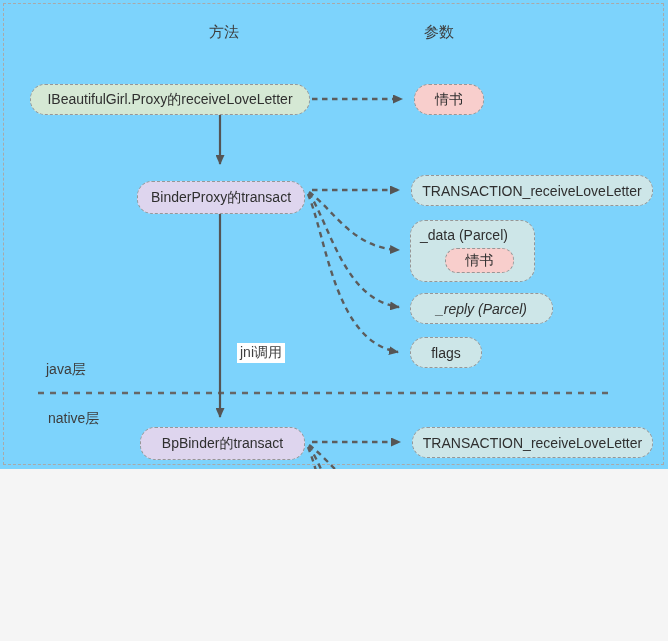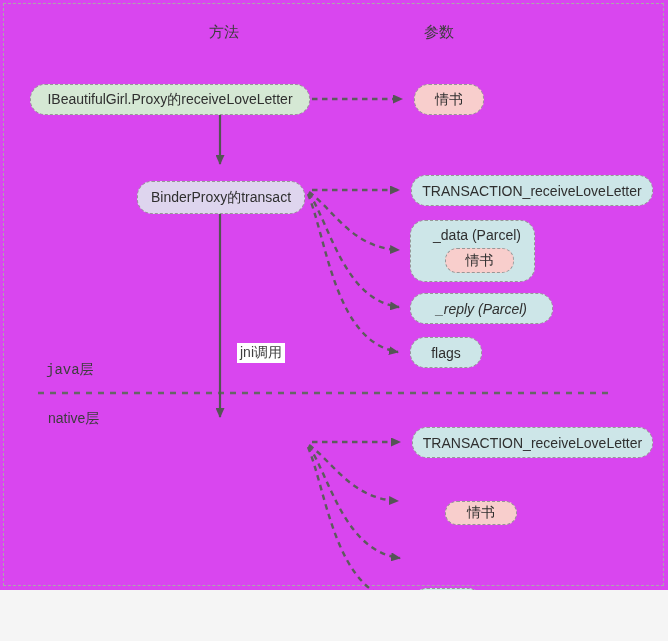--- a/index.html
+++ b/index.html
@@ -1,17 +1,17 @@
 <!DOCTYPE html>
 <html><head>
 <meta charset="utf-8">
 <style>
   html,body{margin:0;padding:0;background:#f5f5f5;}
   .canvas{
-    position:relative;width:668px;height:590px;background:#d946ef;
+    position:relative;width:668px;height:469px;background:#7dd3fc;
     font-family:"Liberation Sans","DejaVu Sans",sans-serif;color:#333;
     overflow:hidden;
   }
   .frame{
     position:absolute;left:3px;top:3px;right:4px;bottom:4px;
     border:1px dashed #a9a9a9;pointer-events:none;
   }
   .arrow-layer{position:absolute;left:0;top:0;z-index:1;}
   .col-header{
     position:absolute;font-size:15px;color:#3d3d3d;z-index:2;white-space:pre;
@@ -19,21 +19,21 @@
   .box{
     position:absolute;z-index:2;box-sizing:border-box;
     border:1.5px dashed #979797;border-radius:15px;
     display:flex;align-items:center;justify-content:center;
     font-size:14px;color:#2f2f2f;white-space:pre;
   }
   .green{background:#d5e8d4;}
   .purple{background:#ded5ee;}
   .pink{background:#f8cecc;}
   .teal{background:#cde6e8;}
-  .box.topleft{align-items:flex-start;justify-content:center;
+  .box.topleft{align-items:flex-start;justify-content:flex-start;
     padding:6px 0 0 9px;}
   .inner-pink{
     position:absolute;box-sizing:border-box;z-index:3;
     border:1.5px dashed #979797;border-radius:12px;background:#f8cecc;
     display:flex;align-items:center;justify-content:center;
     font-size:14px;color:#2f2f2f;white-space:pre;
   }
   .layer-label{
     position:absolute;font-size:14px;color:#3d3d3d;z-index:2;white-space:pre;
   }
@@ -103,23 +103,26 @@
 
   <div class="box teal" style="left:410px;top:293px;width:143px;height:31px;font-style:italic;">
     <span>_reply (Parcel)</span>
   </div>
 
   <div class="box teal" style="left:410px;top:337px;width:72px;height:31px;">
     <span>flags</span>
   </div>
 
   <div class="jni-label" style="left:197px;top:343px;margin-left:40px;">jni调用</div>
-  <div class="layer-label" style="left:46px;top:361px;font-family:Liberation Mono, monospace;">java层</div>
+  <div class="layer-label" style="left:46px;top:361px;">java层</div>
   <div class="layer-label" style="left:48px;top:410px;">native层</div>
 
+  <div class="box purple" style="left:140px;top:427px;width:165px;height:33px;">
+    <span>BpBinder的transact</span>
+  </div>
 
   <div class="box teal" style="left:412px;top:427px;width:241px;height:31px;">
     <span>TRANSACTION_receiveLoveLetter</span>
   </div>
 
   <div class="inner-pink" style="left:445px;top:501px;width:72px;height:24px;">
     <span>情书</span>
   </div>
 
 

